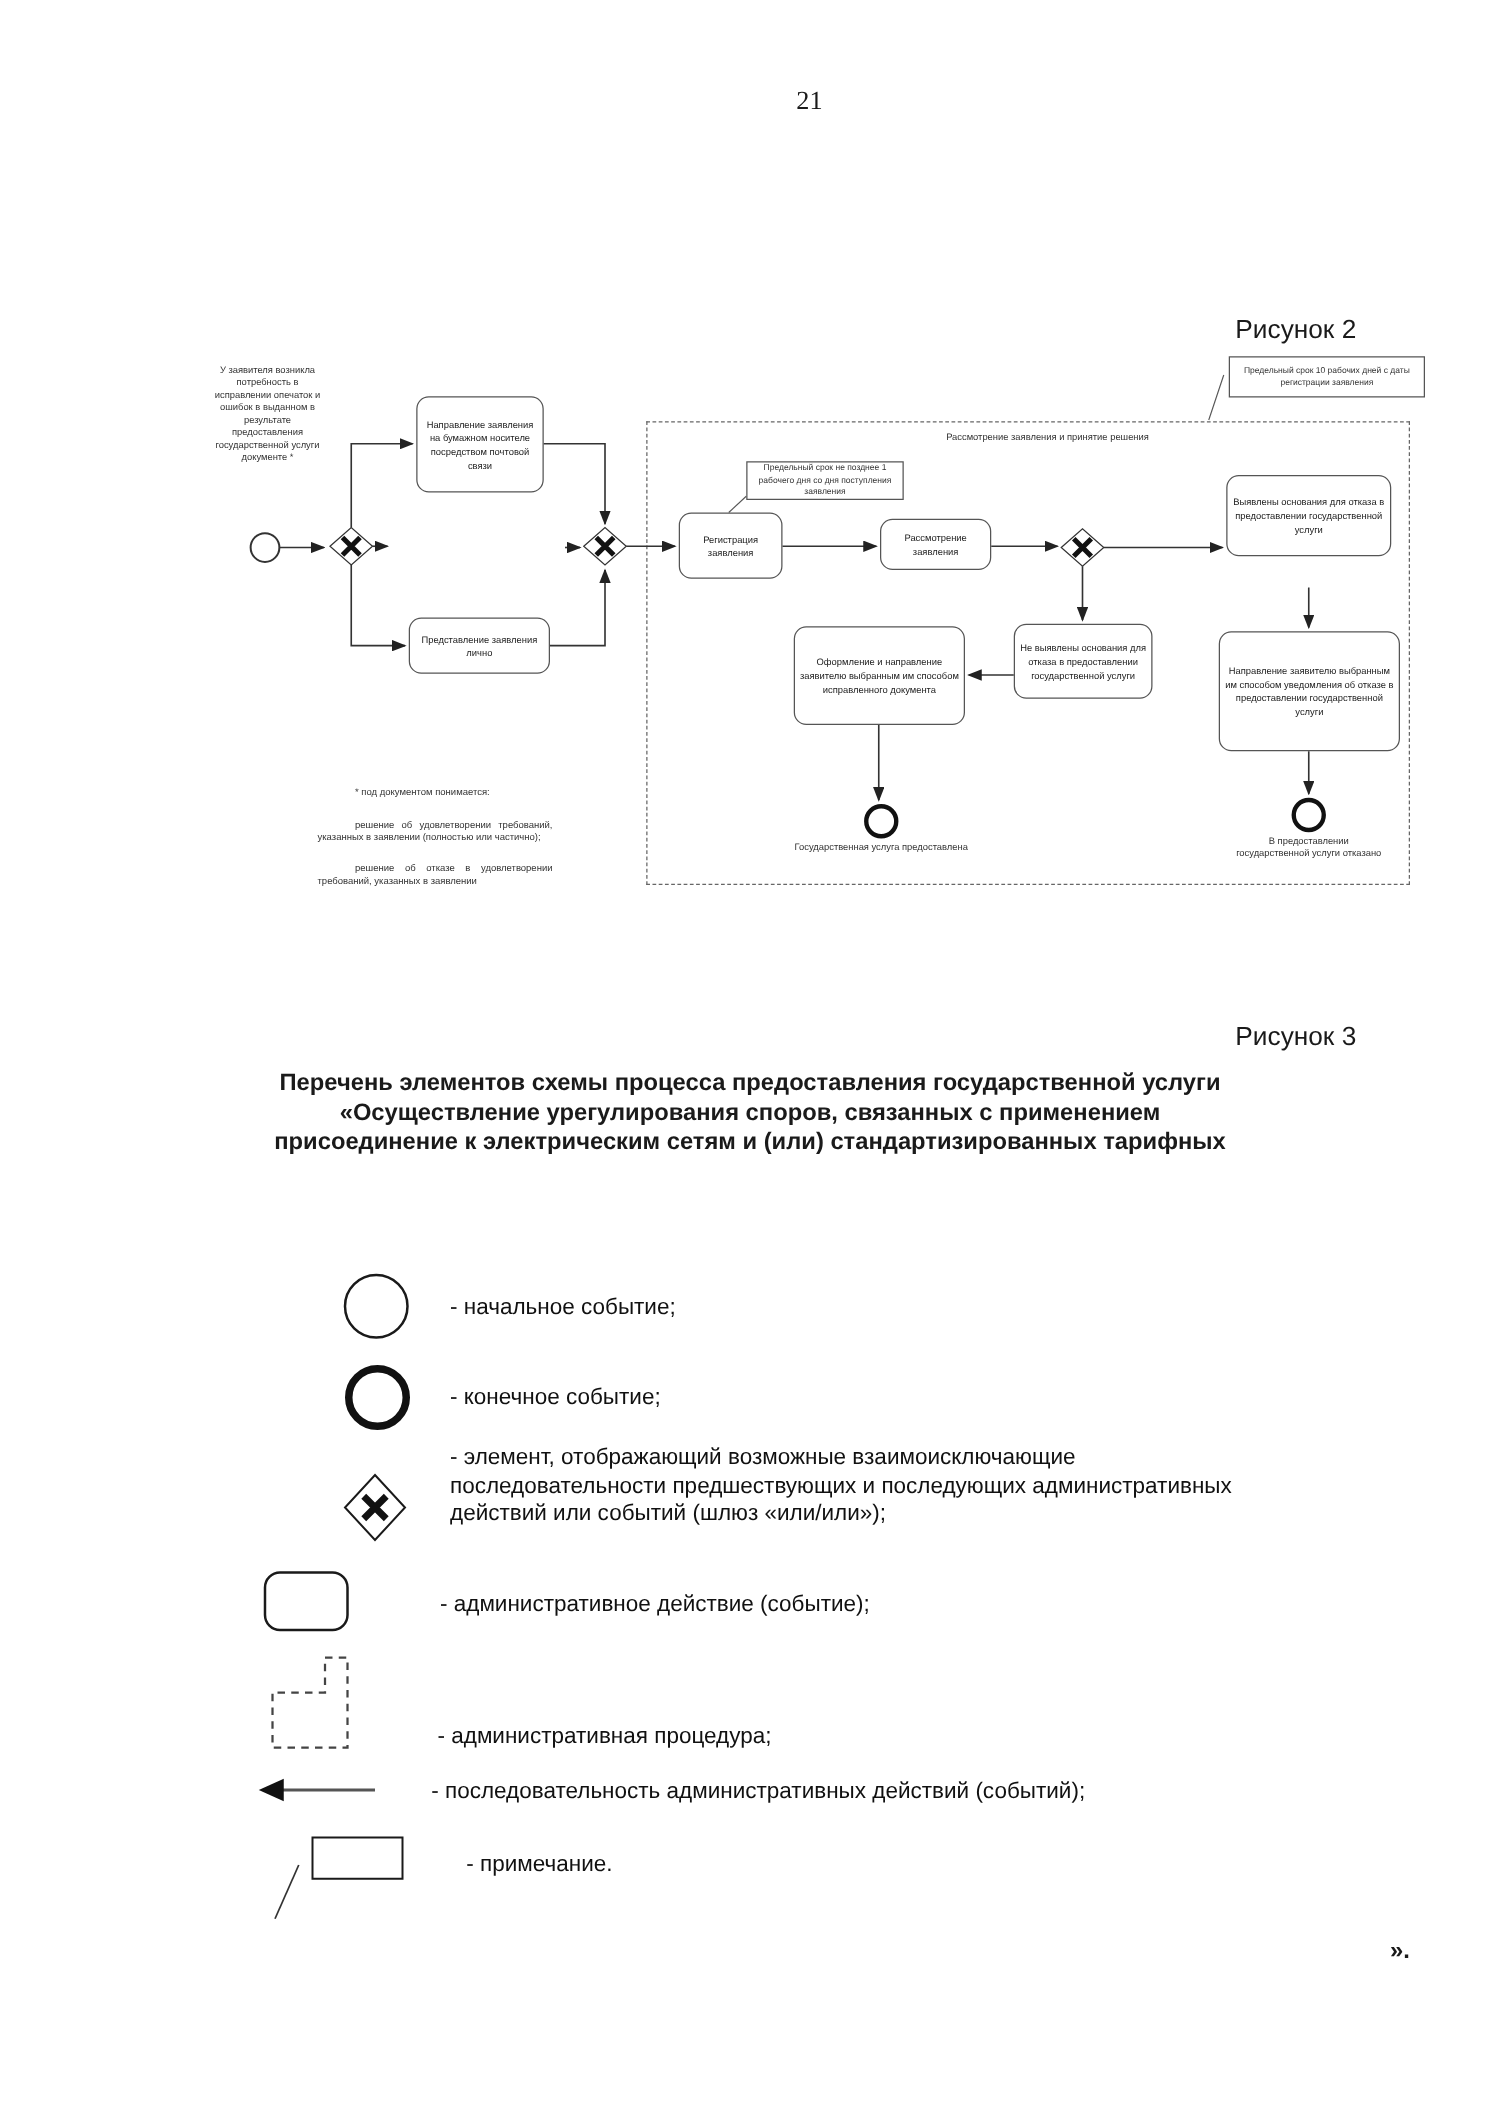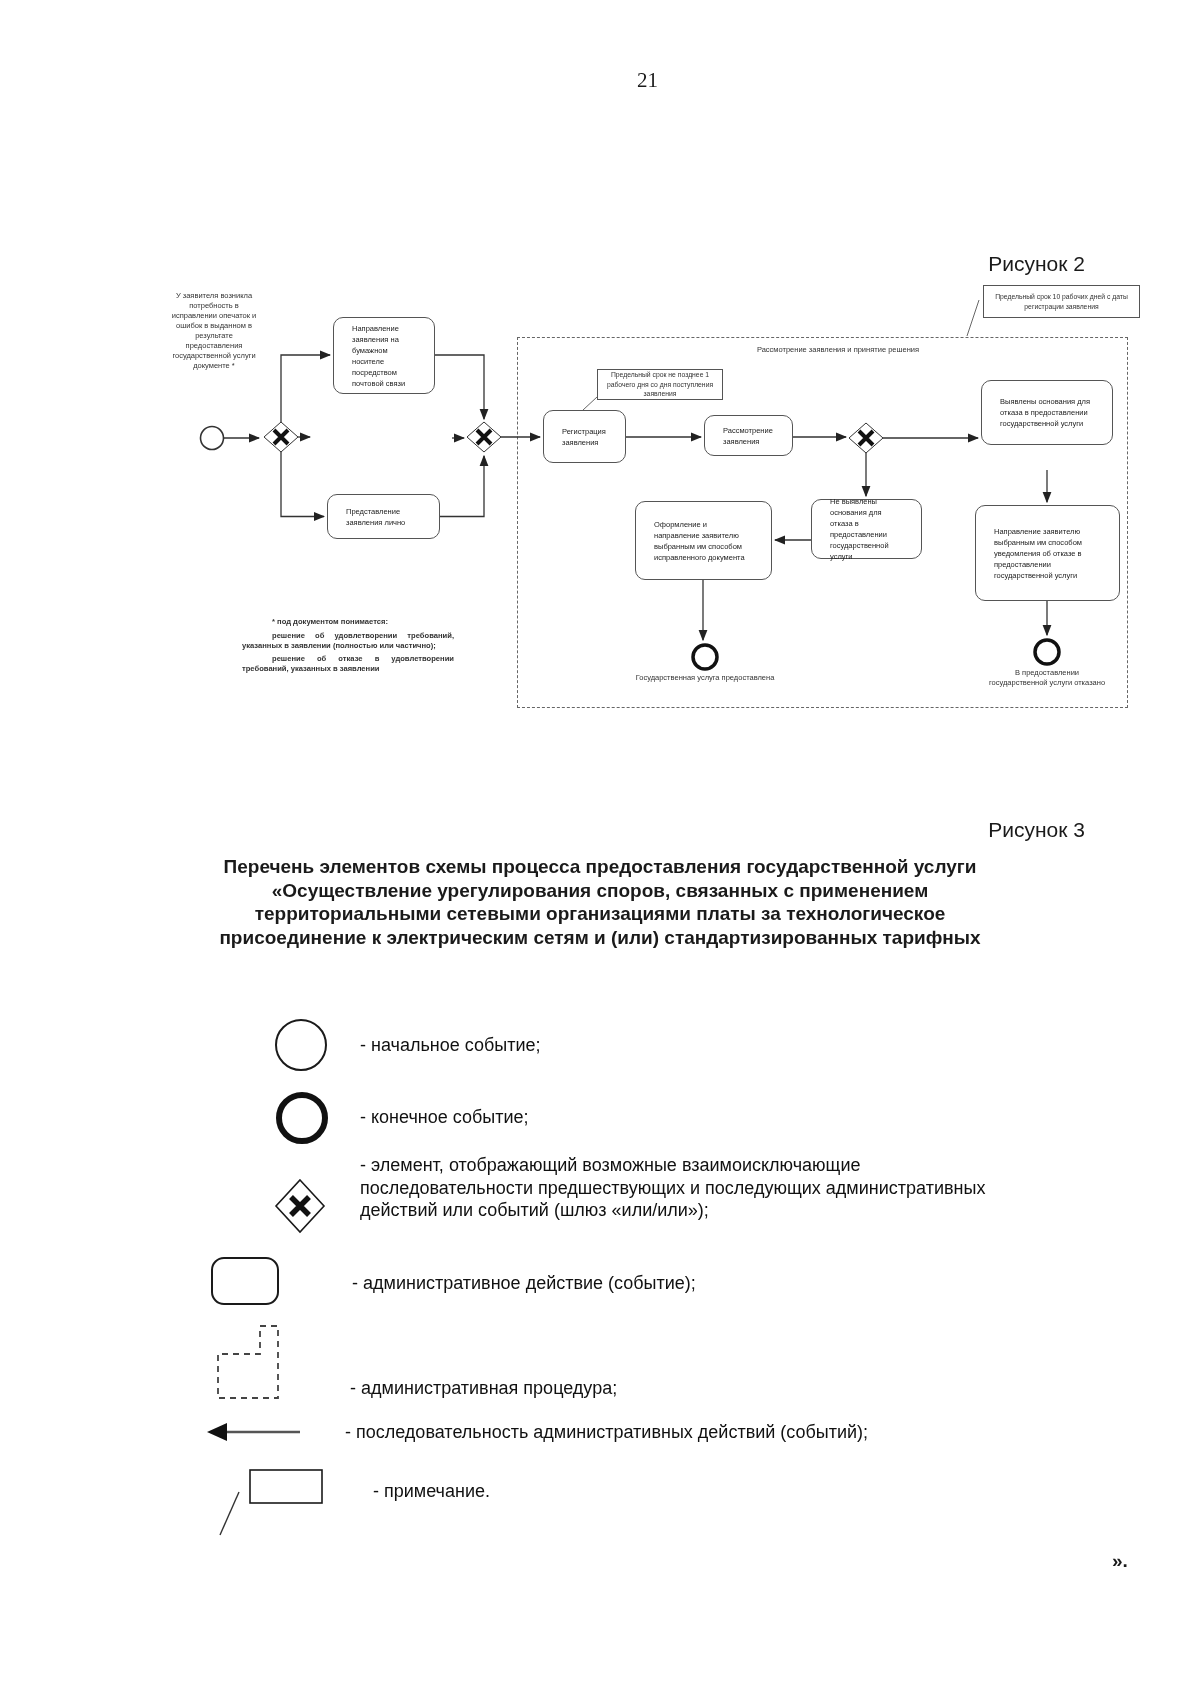--- a/index.html
+++ b/index.html
@@ -24,35 +24,35 @@
     position:absolute; left:517px; top:337px; width:611px; height:371px;
     border:1px dashed #666; box-sizing:border-box; background:transparent;
   }
   .lane-label{
     position:absolute; left:688px; top:345px; width:300px;
     font-size:7.5px; text-align:center; color:#333;
   }
   .task{
     position:absolute; border:1px solid #555; border-radius:10px; background:#fff;
     box-sizing:border-box; display:flex; align-items:center; justify-content:center;
-    font-size:7.5px; line-height:11px; padding:18px; color:#222;
+    text-align:center; font-size:7.5px; line-height:11px; padding:3px; color:#222;
   }
   .note{
     position:absolute; border:1px solid #555; background:#fff; box-sizing:border-box;
     display:flex; align-items:center; justify-content:center; text-align:center;
     font-size:6.8px; line-height:9.5px; padding:2px; color:#333;
   }
   .event-label{
     position:absolute; font-size:7.5px; line-height:10px; text-align:center; color:#333;
   }
   .footnote{
     position:absolute; left:238px; top:613px; width:220px;
     font-size:7.6px; line-height:9.8px; color:#333; text-align:justify;
   }
-  .footnote p{margin:4px; text-indent:30px;font-weight:bold;}
+  .footnote p{margin:16px; text-indent:30px;}
   .overlay{position:absolute; left:0; top:0; pointer-events:none;}
   
   .heading{
     position:absolute; left:150px; top:855px; width:900px;
     font-size:19px; line-height:23.5px; font-weight:bold; text-align:center;
   }
   .legend-icon{position:absolute;}
   .legend-label{
     position:absolute; font-size:18px; line-height:22.5px; color:#111; white-space:nowrap;
   }
@@ -139,21 +139,20 @@
     </g>
     <circle cx="705" cy="657" r="12" fill="#fff" stroke="#111" stroke-width="3.5"></circle>
     <circle cx="1047" cy="652" r="12" fill="#fff" stroke="#111" stroke-width="3.5"></circle>
   </svg>
 
   <div class="fig-caption" style="top:818px">Рисунок 3</div>
 
   <div class="heading">
     <div>Перечень элементов схемы процесса предоставления государственной услуги</div>
     <div>«Осуществление урегулирования споров, связанных с применением</div>
-    <div>территориальными сетевыми организациями платы за технологическое</div>
     <div>присоединение к электрическим сетям и (или) стандартизированных тарифных</div>
   </div>
 
   <svg class="legend-icon" style="left:273px;top:1017px" width="56" height="56">
     <circle cx="28" cy="28" r="25" fill="#fff" stroke="#1a1a1a" stroke-width="2"></circle>
   </svg>
   <div class="legend-label" style="left:360px;top:1034px">- начальное событие;</div>
 
   <svg class="legend-icon" style="left:274px;top:1090px" width="56" height="56">
     <circle cx="28" cy="28" r="23" fill="#fff" stroke="#111" stroke-width="6"></circle>

